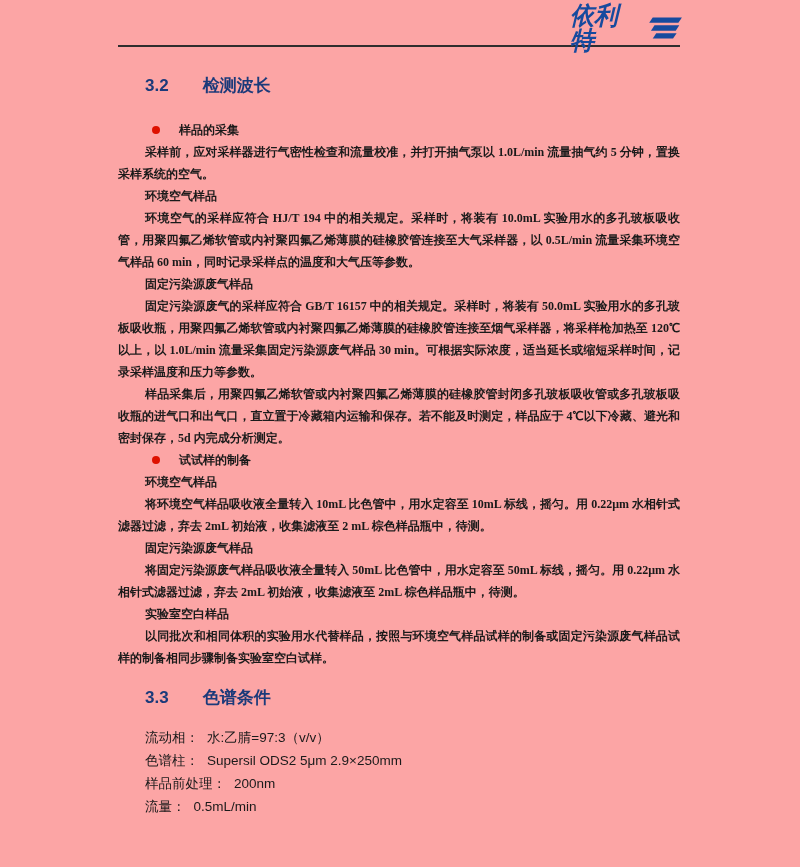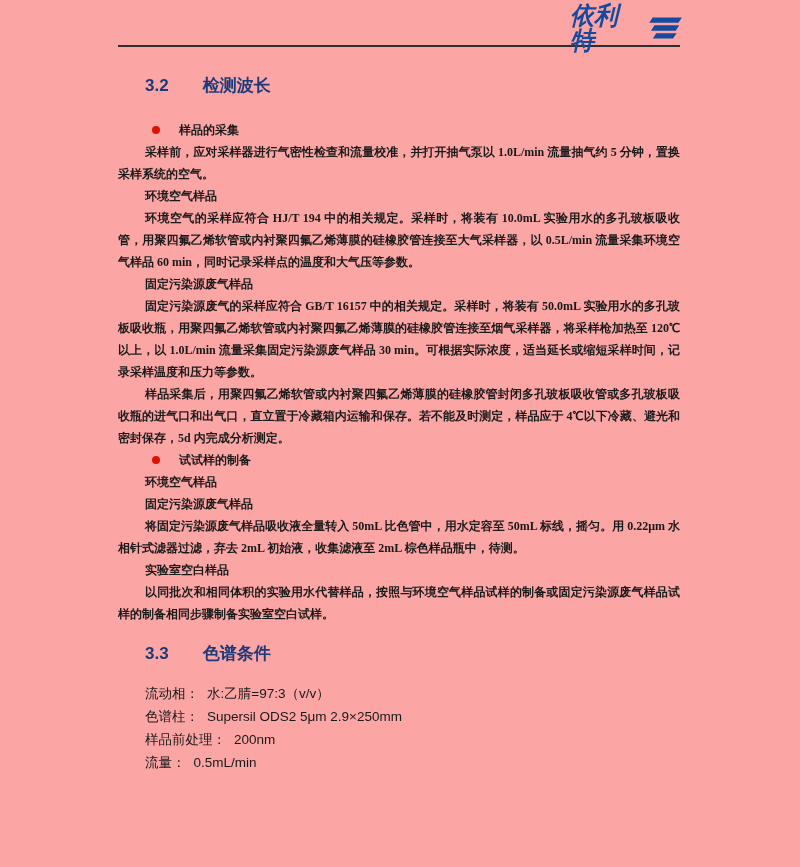--- a/index.html
+++ b/index.html
@@ -150,20 +150,21 @@
 
       <p class="para">样品采集后，用聚四氟乙烯软管或内衬聚四氟乙烯薄膜的硅橡胶管封闭多孔玻板吸收管或多孔玻板吸收瓶的进气口和出气口，直立置于冷藏箱内运输和保存。若不能及时测定，样品应于 4℃以下冷藏、避光和密封保存，5d 内完成分析测定。</p>
 
       <div class="bullet-item">
         <span class="dot"></span>
         <span>试试样的制备</span>
       </div>
 
       <p class="subhead">环境空气样品</p>
 
+      <p class="para">将环境空气样品吸收液全量转入 10mL 比色管中，用水定容至 10mL 标线，摇匀。用 0.22μm 水相针式滤器过滤，弃去 2mL 初始液，收集滤液至 2 mL 棕色样品瓶中，待测。</p>
 
       <p class="subhead">固定污染源废气样品</p>
 
       <p class="para">将固定污染源废气样品吸收液全量转入 50mL 比色管中，用水定容至 50mL 标线，摇匀。用 0.22μm 水相针式滤器过滤，弃去 2mL 初始液，收集滤液至 2mL 棕色样品瓶中，待测。</p>
 
       <p class="subhead">实验室空白样品</p>
 
       <p class="para">以同批次和相同体积的实验用水代替样品，按照与环境空气样品试样的制备或固定污染源废气样品试样的制备相同步骤制备实验室空白试样。</p>
 
     </div>

